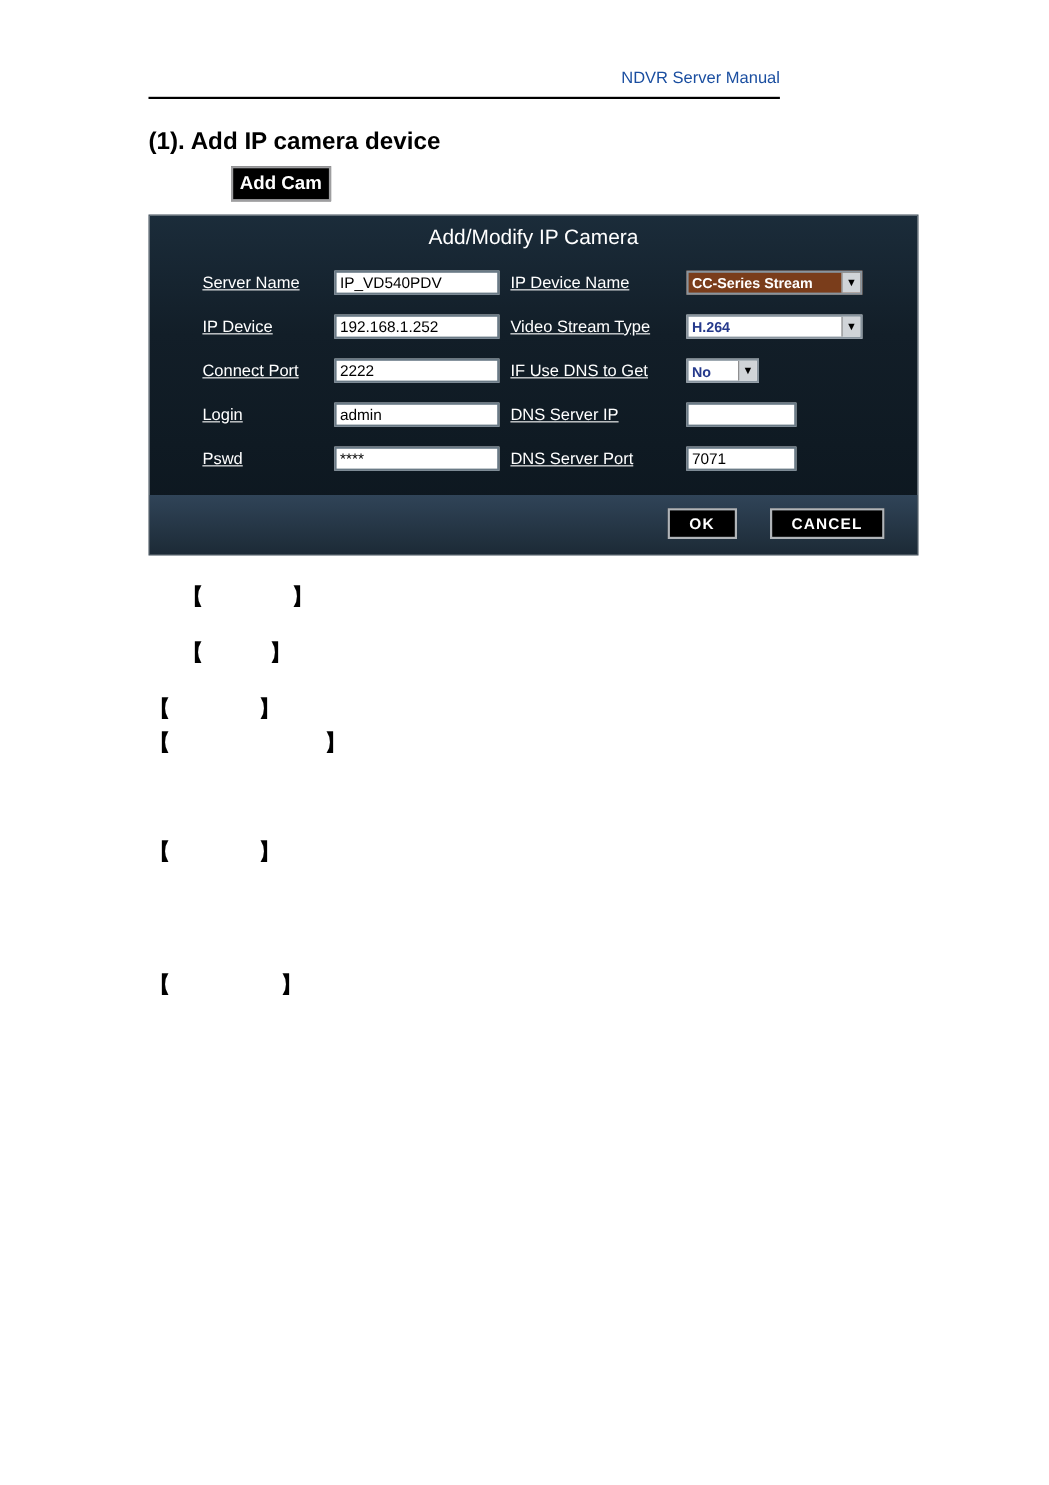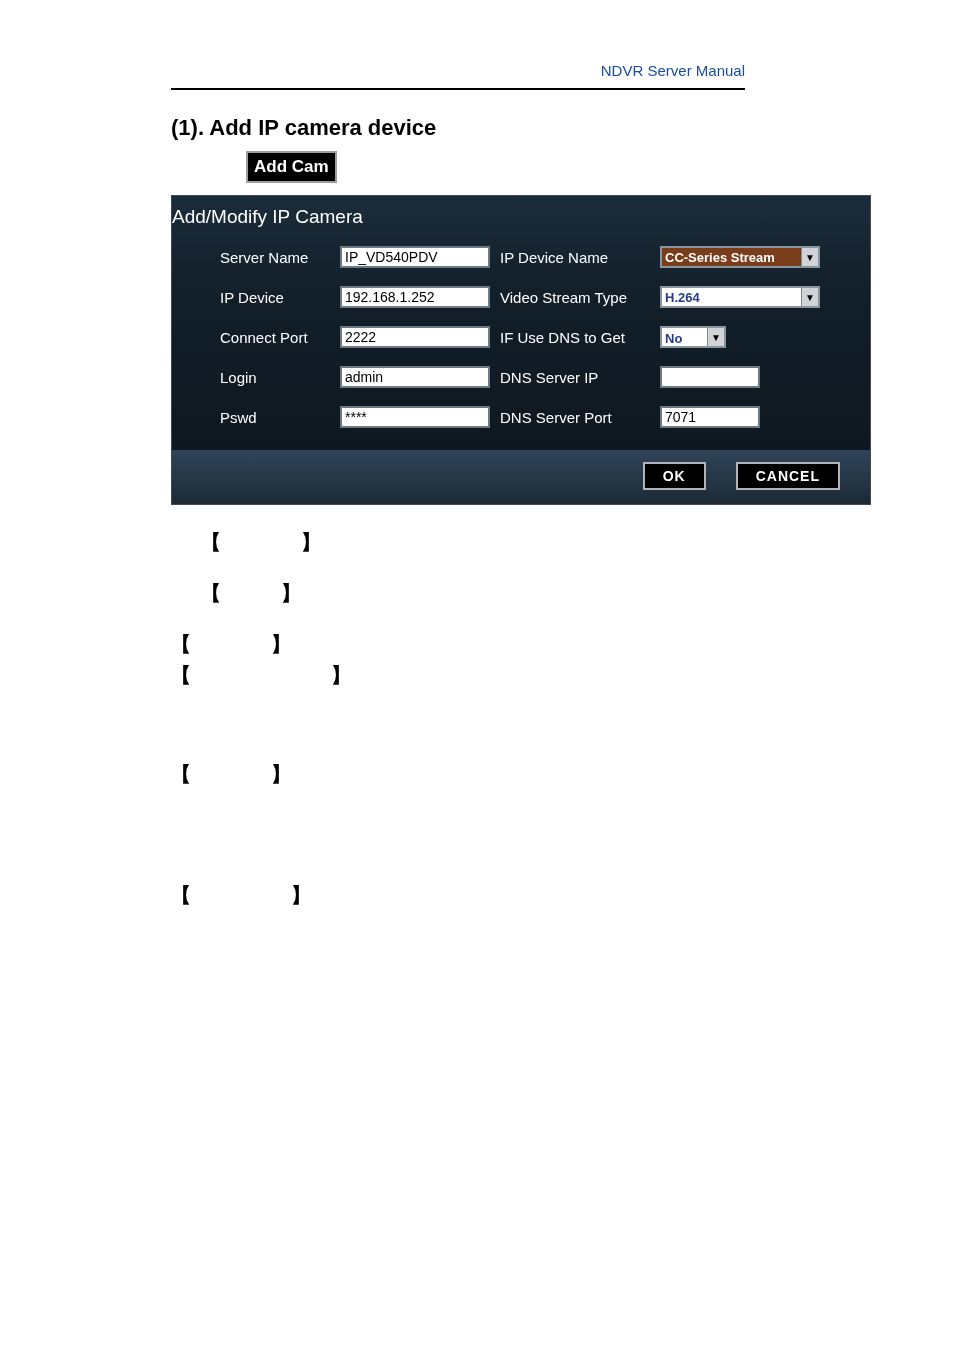--- a/index.html
+++ b/index.html
@@ -9,21 +9,20 @@
     font-family: Arial, Helvetica, sans-serif;
     color: #000;
     width: 954px;
   }
   .page {
     width: 839px;
     min-height: 1350px;
     position: relative;
     box-sizing: border-box;
     padding: 60px 120px 48px 135px;
-    margin-left: 36px;
   }
   .header-link {
     position: absolute;
     top: 62px;
     right: 130px;
     color: #1a4ea0;
     font-size: 15px;
   }
   .header-rule {
     position: absolute;
@@ -52,34 +51,35 @@
   }
   .dialog {
     margin-top: 12px;
     width: 700px;
     background: linear-gradient(#1b2c3a, #121e28 35%, #0c161e);
     color: #fff;
     border: 1px solid #3c4a56;
     box-sizing: border-box;
   }
   .dialog-title {
+    text-align: center;
     font-size: 19px;
     padding: 10px 0 18px;
     color: #fff;
   }
   .form-grid {
     display: grid;
     grid-template-columns: 110px 150px 150px 160px;
     column-gap: 10px;
     row-gap: 18px;
     padding: 0 40px 22px 48px;
     align-items: center;
     font-size: 15px;
   }
-  .label { color: #fff; white-space: nowrap; }
+  .label { color: #fff; white-space: nowrap; text-decoration: underline; }
   .input-box {
     background: #fff;
     color: #000000;
     border: 2px solid #6a7a86;
     font-size: 14px;
     padding: 1px 3px;
     box-sizing: border-box;
     height: 22px;
     display: flex;
     align-items: center;

